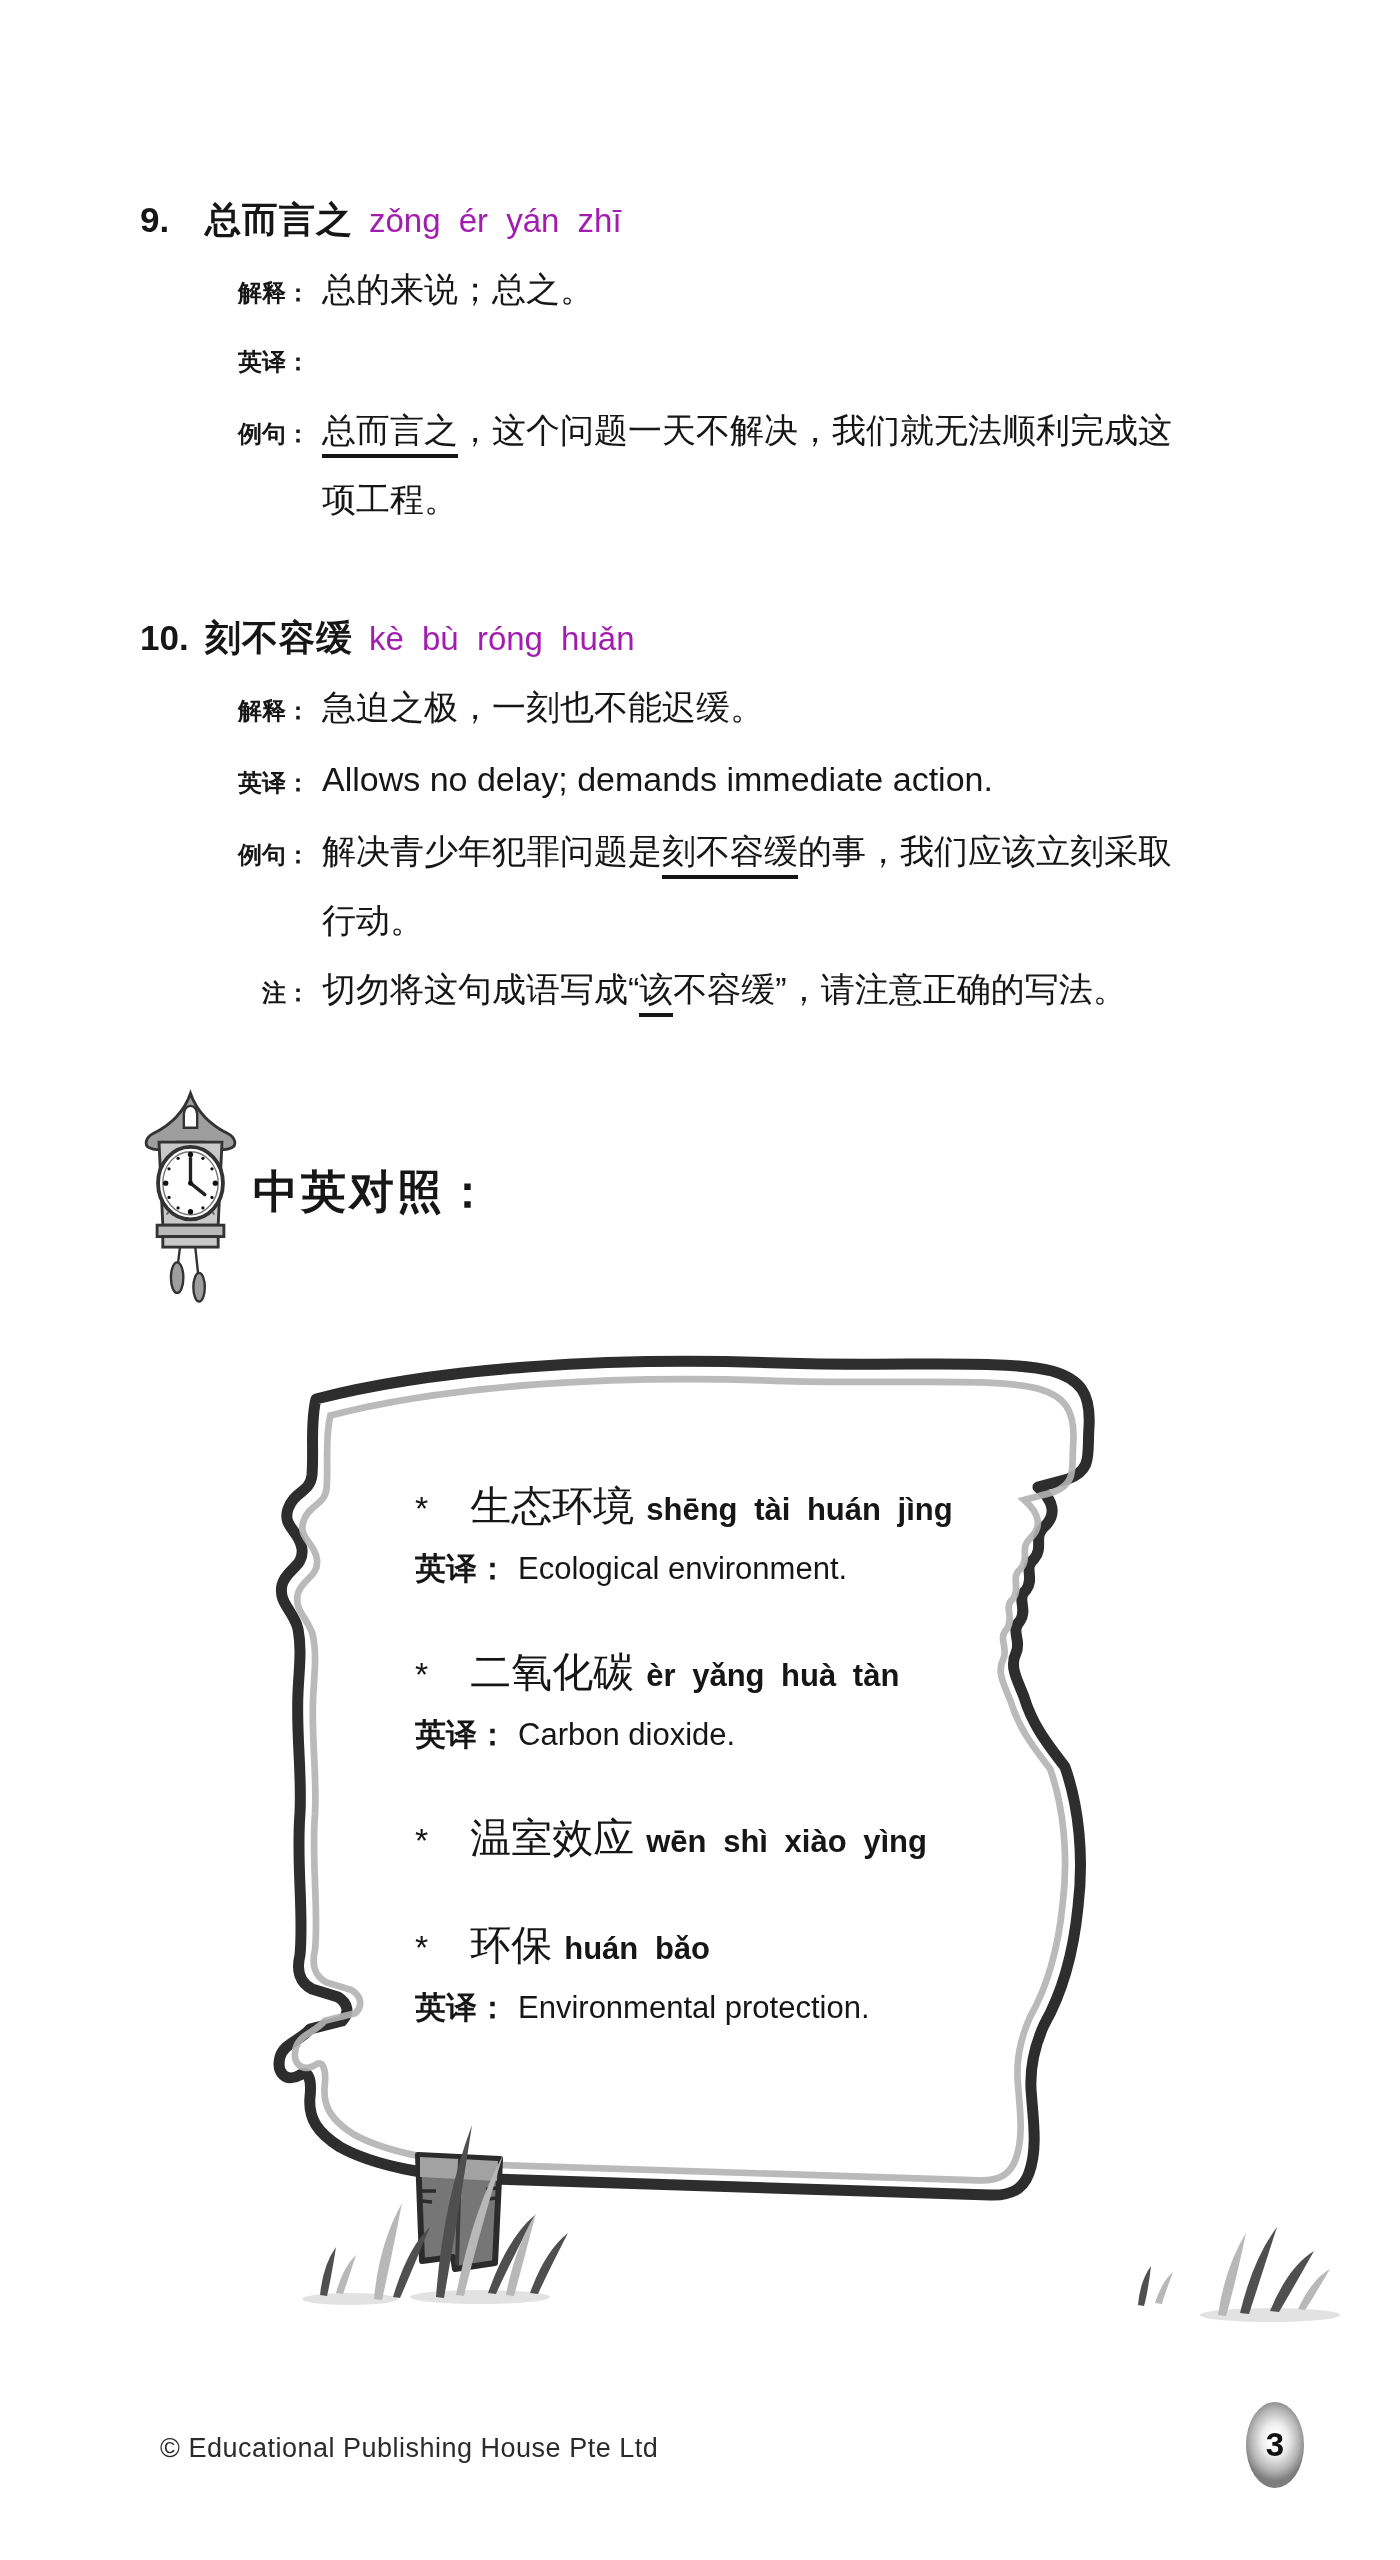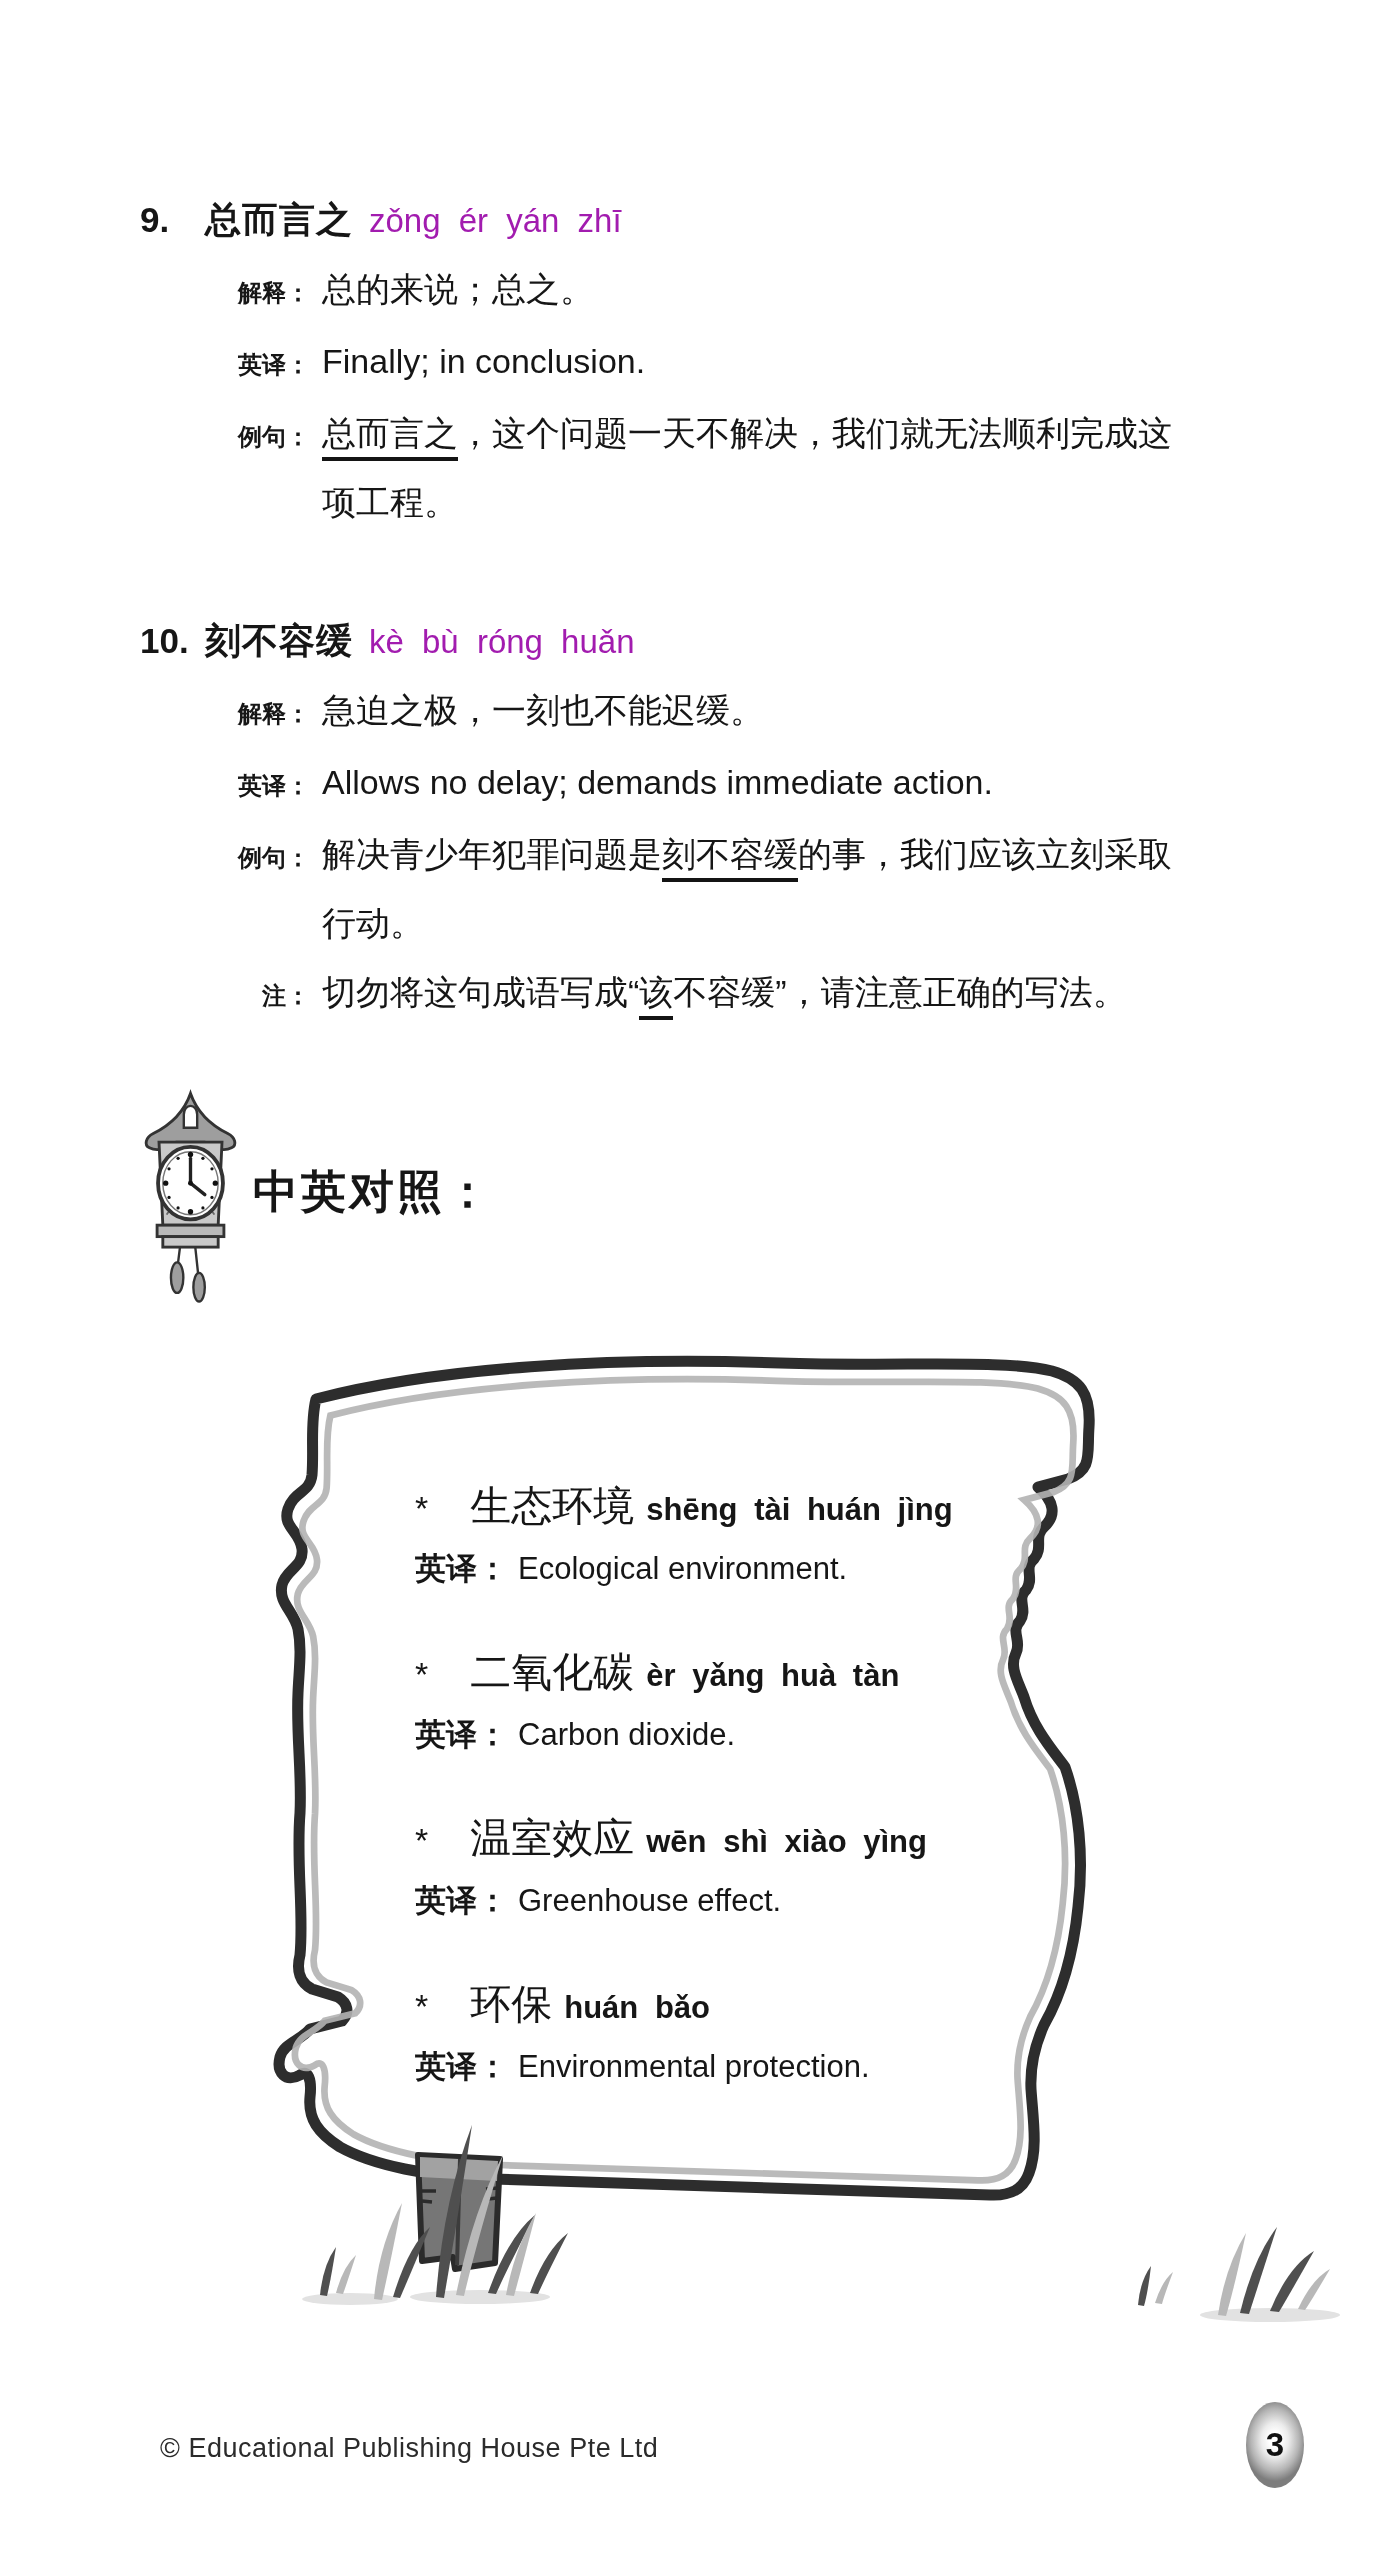--- a/index.html
+++ b/index.html
@@ -64,21 +64,20 @@
         <span class="pinyin">zǒng ér yán zhī</span>
       </div>
       <div class="row">
         <span class="gutter"></span>
         <span class="label">解释：</span>
         <span class="content">总的来说；总之。</span>
       </div>
       <div class="row">
         <span class="gutter"></span>
         <span class="label">英译：</span>
-        <span class="content en">Finally; in conclusion.</span>
       </div>
       <div class="row">
         <span class="gutter"></span>
         <span class="label">例句：</span>
         <span class="content"><span></span><span class="u">总而言之</span><span>，这个问题一天不解决，我们就无法顺利完成这</span><br><span>项工程。</span></span>
       </div>
     </article>
 
     <article class="entry">
       <div class="entry-head">
@@ -193,21 +192,20 @@
       <div class="vocab-item">
         <div class="vocab-line1"><span class="vocab-bullet">*</span><span class="vocab-term">生态环境</span><span class="vocab-pinyin">shēng tài huán jìng</span></div>
         <div class="vocab-line2"><span class="vocab-label">英译：</span><span class="vocab-translation">Ecological environment.</span></div>
       </div>
       <div class="vocab-item">
         <div class="vocab-line1"><span class="vocab-bullet">*</span><span class="vocab-term">二氧化碳</span><span class="vocab-pinyin">èr yǎng huà tàn</span></div>
         <div class="vocab-line2"><span class="vocab-label">英译：</span><span class="vocab-translation">Carbon dioxide.</span></div>
       </div>
       <div class="vocab-item">
         <div class="vocab-line1"><span class="vocab-bullet">*</span><span class="vocab-term">温室效应</span><span class="vocab-pinyin">wēn shì xiào yìng</span></div>
-        <div class="vocab-line2"><span class="vocab-label">英译：</span><span class="vocab-translation">Greenhouse effect.</span></div>
       </div>
       <div class="vocab-item">
         <div class="vocab-line1"><span class="vocab-bullet">*</span><span class="vocab-term">环保</span><span class="vocab-pinyin">huán bǎo</span></div>
         <div class="vocab-line2"><span class="vocab-label">英译：</span><span class="vocab-translation">Environmental protection.</span></div>
       </div>
     </div>
   </div>
 
   <div class="copyright">© Educational Publishing House Pte Ltd</div>
   <div class="page-badge">3</div>

